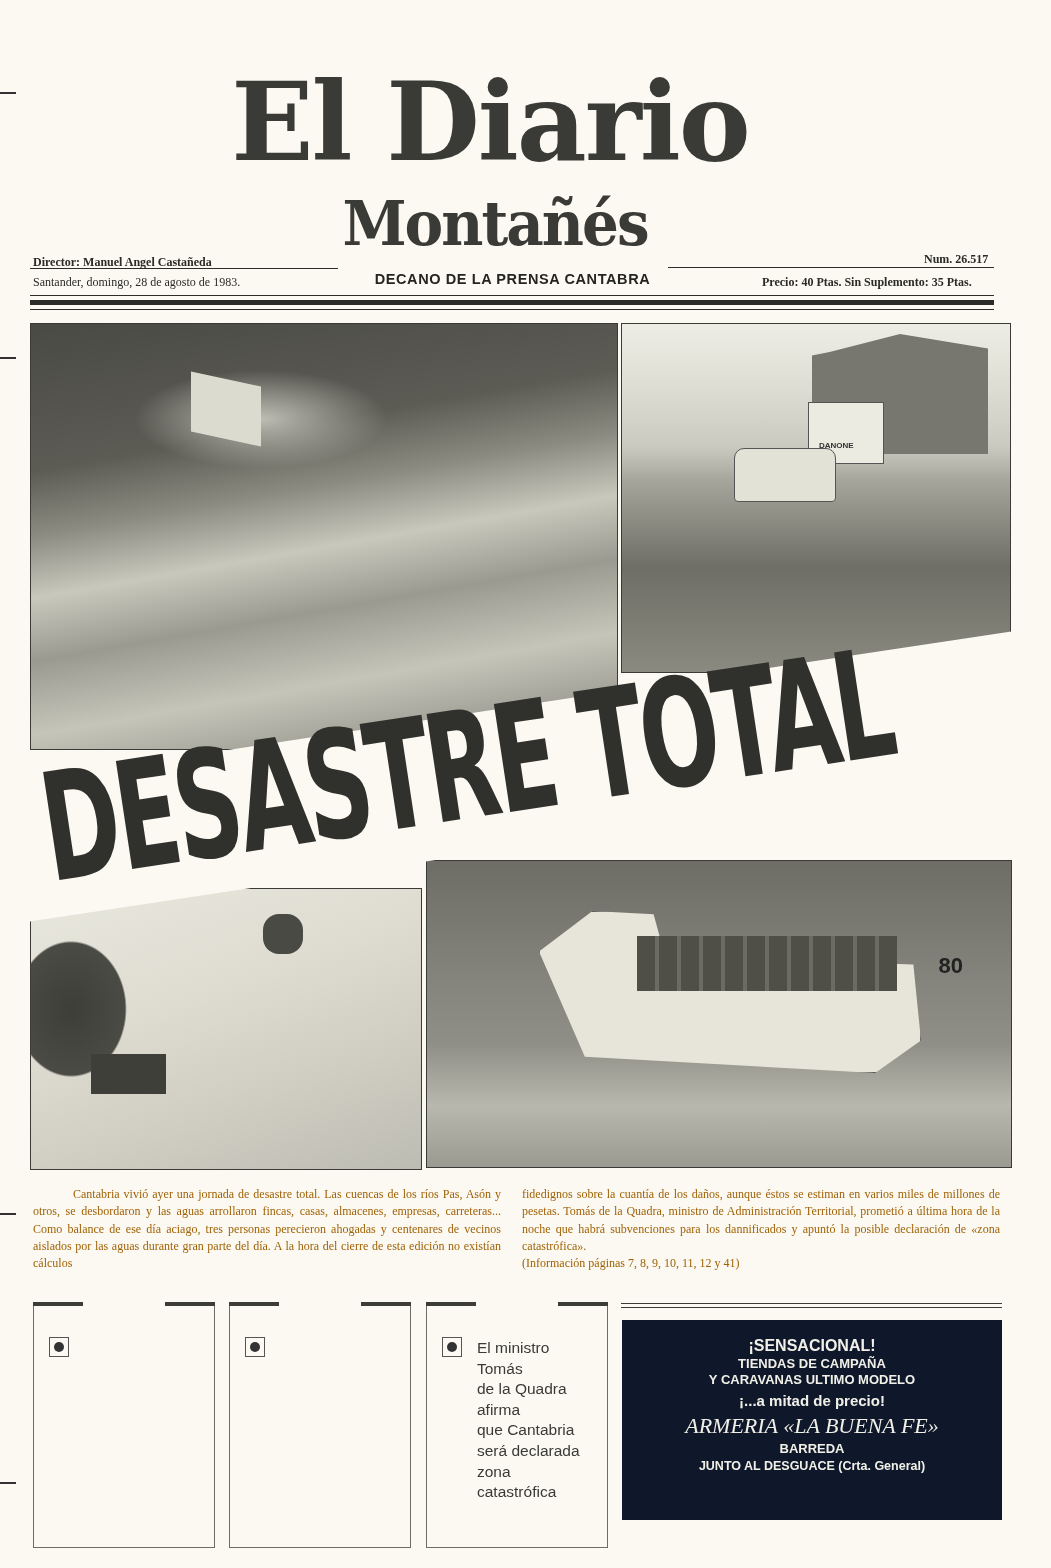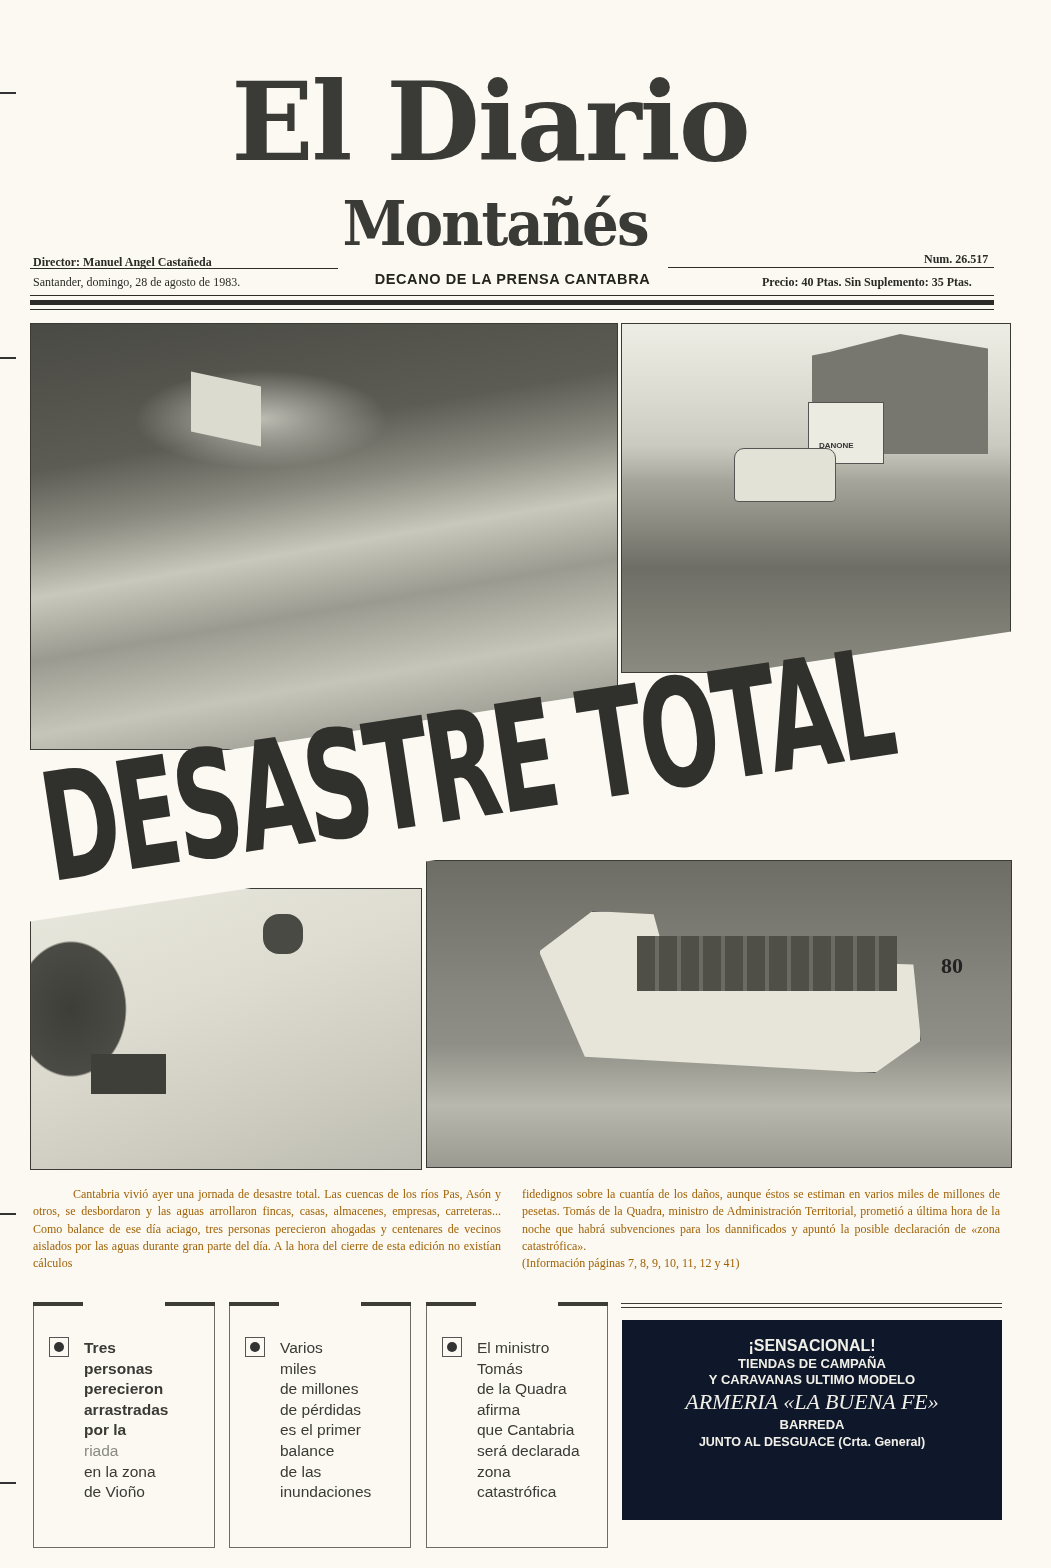--- a/index.html
+++ b/index.html
@@ -58,21 +58,21 @@
   }
   .truck {
     position:absolute; left:112px; top:50px; width:380px; height:160px;
     background:#e7e5da; border:1px solid #555;
     clip-path:polygon(0% 25%, 14% 0%, 30% 2%, 33% 28%, 98% 33%, 100% 80%, 88% 100%, 12% 90%);
   }
   .crates {
     position:absolute; left:210px; top:75px; width:260px; height:55px;
     background:repeating-linear-gradient(90deg,#4f4f48 0 18px,#6b6b63 18px 22px);
   }
-  .plate { position:absolute; right:48px; top:92px; font-family:Liberation Serif, serif; font-weight:bold; font-size:22px; color:#222; }
+  .plate { position:absolute; right:48px; top:92px; font-family:Liberation Sans, sans-serif; font-weight:bold; font-size:22px; color:#222; }
   .house {
     position:absolute; left:190px; top:10px; width:176px; height:120px;
     background:#77776f;
     clip-path:polygon(10% 15%, 50% 0%, 100% 12%, 100% 100%, 0% 100%, 0% 18%);
   }
   .van { position:absolute; left:186px; top:78px; width:74px; height:60px; background:#ecebe2; border:1px solid #555; }
   .car { position:absolute; left:112px; top:124px; width:100px; height:52px; background:#e3e2d7; border-radius:10px 10px 4px 4px; border:1px solid #555; }
   .van-label { position:absolute; left:197px; top:117px; font-family:"Liberation Sans",sans-serif; font-weight:bold; font-size:8px; color:#333; }
   
   .band {
@@ -183,45 +183,25 @@
 </div>
 <div class="body-col" style="left:522px; top:1186px; width:478px;">
   <p>fidedignos sobre la cuantía de los daños, aunque éstos se estiman en varios miles de millones de pesetas. Tomás de la Quadra, ministro de Administración Territorial, prometió a última hora de la noche que habrá subvenciones para los dannificados y apuntó la posible declaración de «zona catastrófica».</p>
   <span class="info-ref">(Información páginas 7, 8, 9, 10, 11, 12 y 41)</span>
 </div>
 
 <div class="box" style="left:33px;">
   <div class="tl"></div>
     <div class="tr"></div>
   <div class="bullet"></div>
-  <div class="box-text">
-    <div style="font-weight:bold">Tres</div>
-    <div style="font-weight:bold">personas</div>
-    <div style="font-weight:bold">perecieron</div>
-    <div style="font-weight:bold">arrastradas</div>
-    <div style="font-weight:bold">por la</div>
-    <div style="color:#8a8a82">riada</div>
-    <div>en la zona</div>
-    <div>de Vioño</div>
-  </div>
 </div>
 <div class="box" style="left:229px;">
   <div class="tl"></div>
     <div class="tr"></div>
   <div class="bullet"></div>
-  <div class="box-text">
-    <div>Varios</div>
-    <div>miles</div>
-    <div>de millones</div>
-    <div>de pérdidas</div>
-    <div>es el primer</div>
-    <div>balance</div>
-    <div>de las</div>
-    <div>inundaciones</div>
-  </div>
 </div>
 <div class="box" style="left:426px;">
   <div class="tl"></div>
     <div class="tr"></div>
   <div class="bullet"></div>
   <div class="box-text">
     <div>El ministro</div>
     <div>Tomás</div>
     <div>de la Quadra</div>
     <div>afirma</div>
@@ -231,16 +211,17 @@
     <div>catastrófica</div>
   </div>
 </div>
 
 <div class="ad-rule" style="top:1303px;"></div>
 <div class="ad-rule" style="top:1307px;"></div>
 <div class="ad">
   <div class="l1">¡SENSACIONAL!</div>
   <div class="l2">TIENDAS DE CAMPAÑA</div>
   <div class="l2">Y CARAVANAS ULTIMO MODELO</div>
+  <div class="l4">¡...a mitad de precio!</div>
   <div class="l5">ARMERIA «LA BUENA FE»</div>
   <div class="l7">BARREDA</div>
   <div class="l8">JUNTO AL DESGUACE (Crta. General)</div>
 </div>
 
 </body></html>

